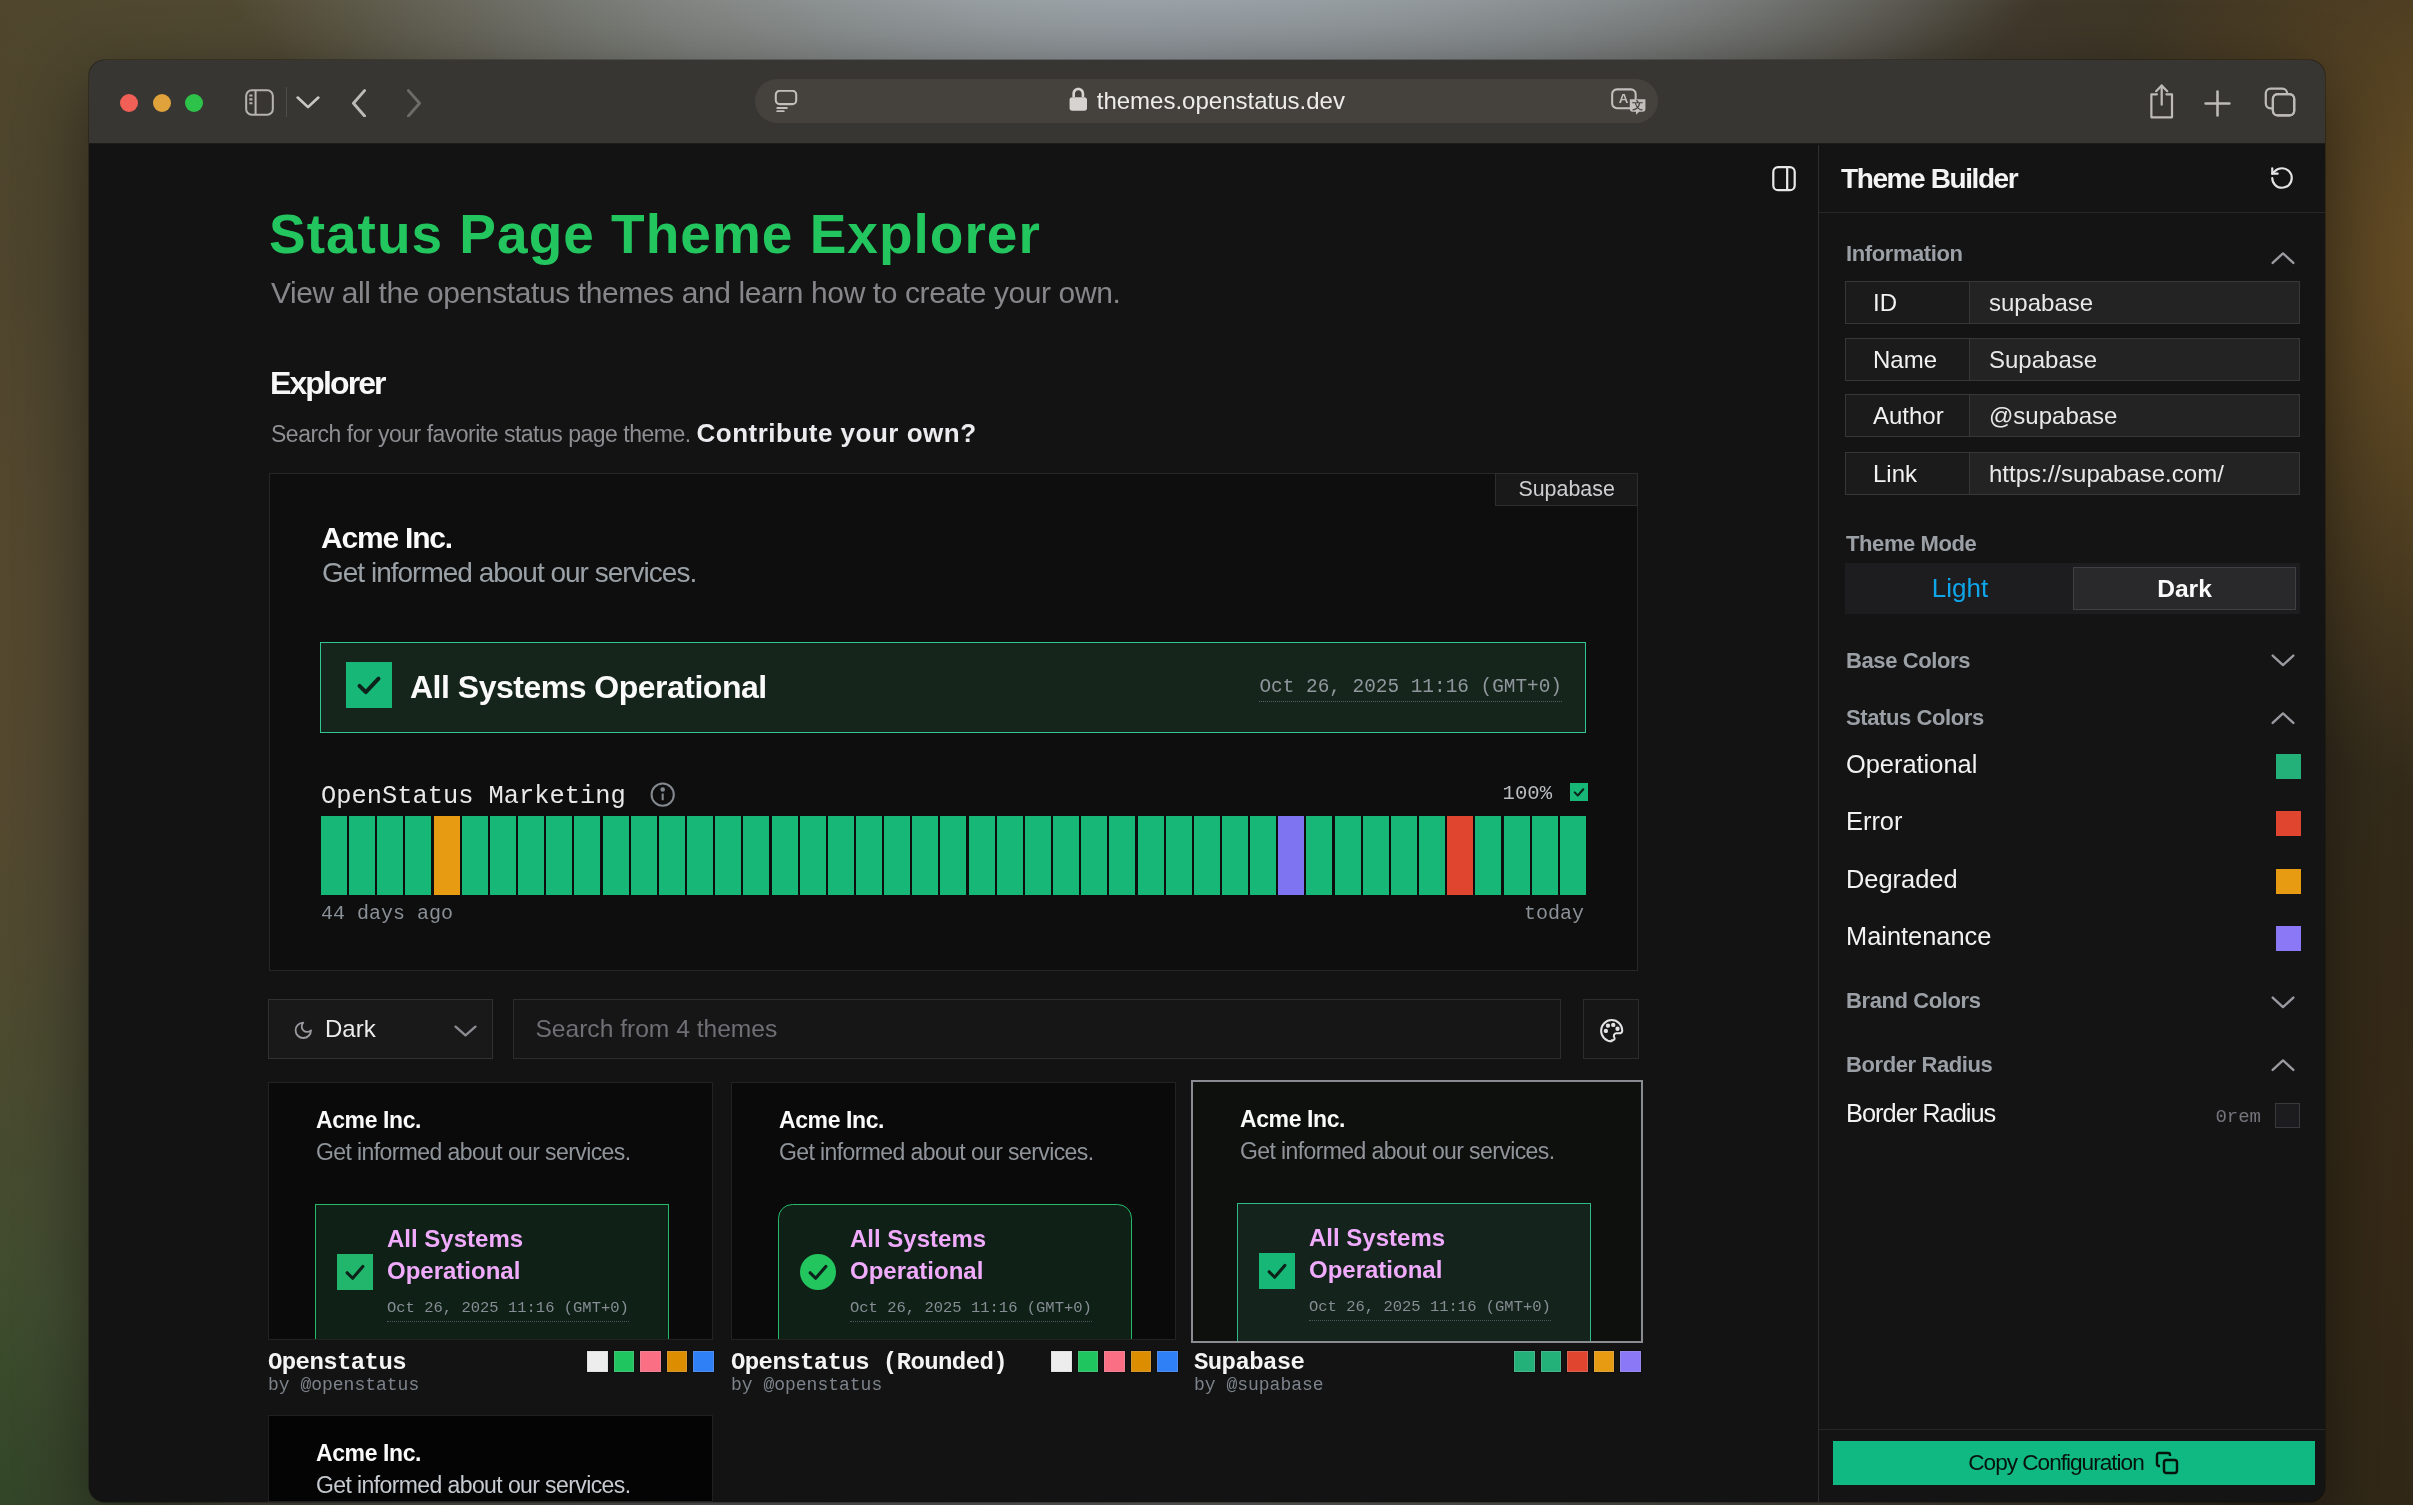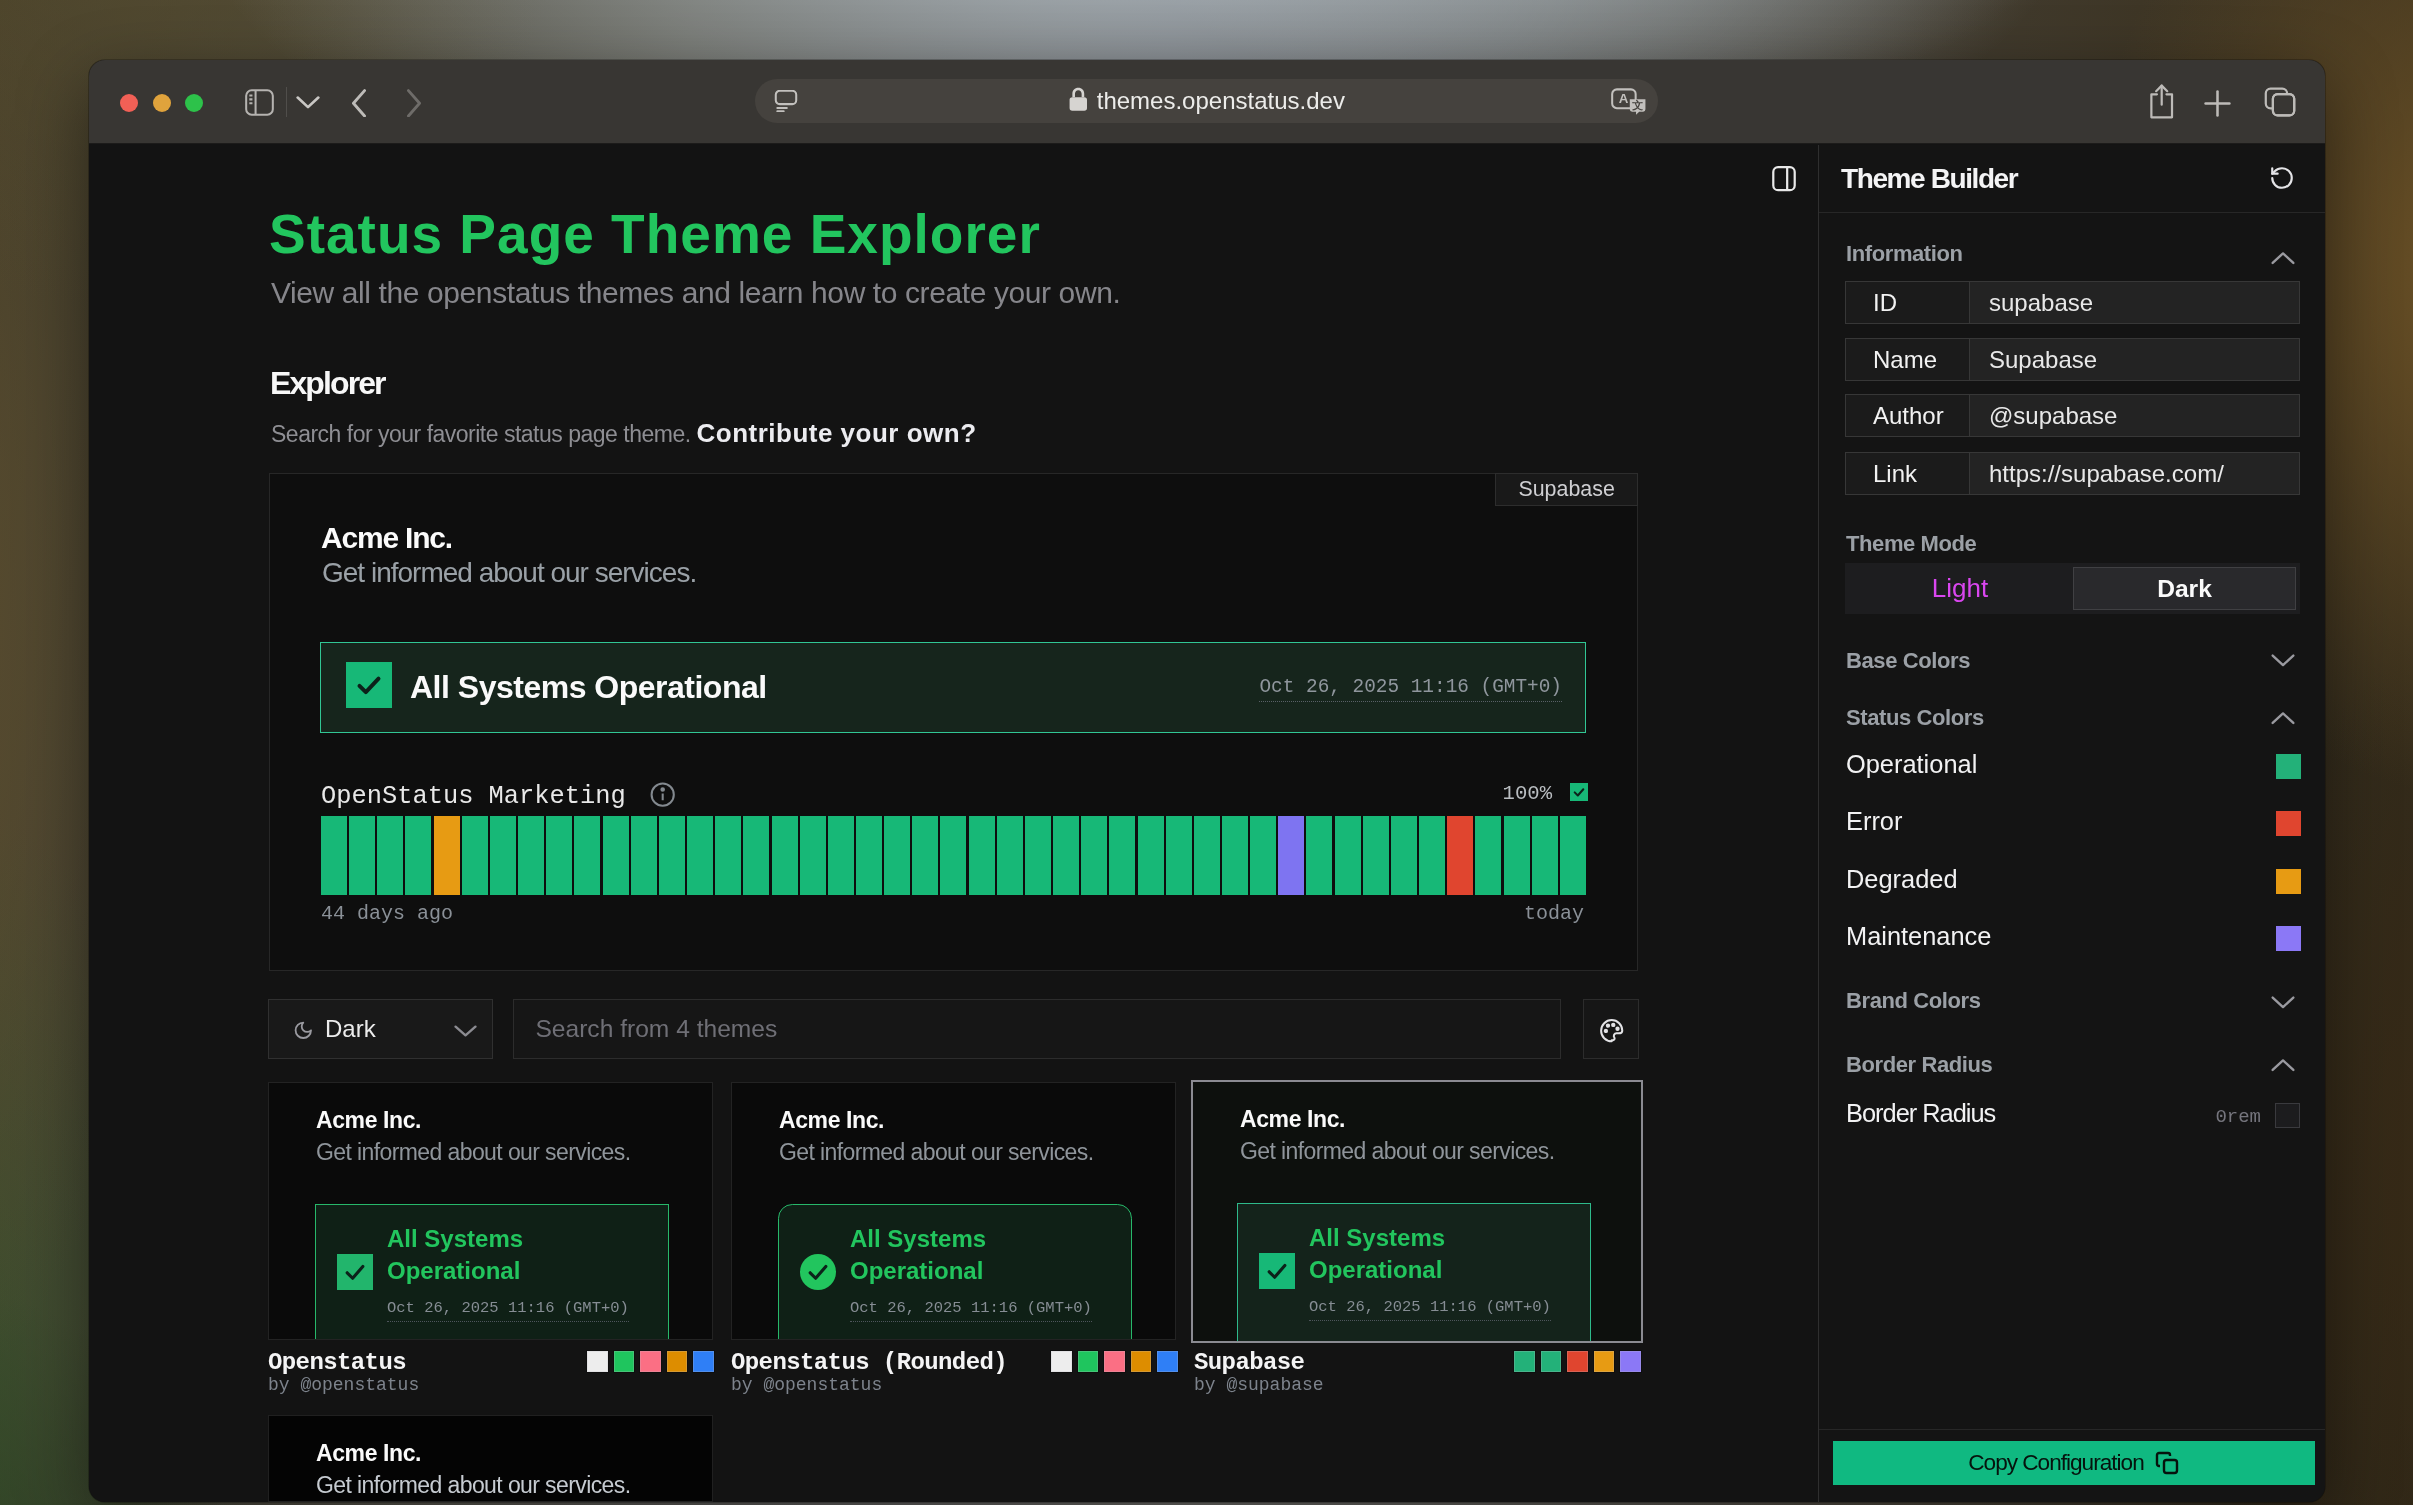--- a/index.html
+++ b/index.html
@@ -65,38 +65,38 @@
 #search span { position:absolute; left:21.4px; top:50%; transform:translateY(-50%); font-size:24.6px; color:#6f6f76; }
 #palette { position:absolute; left:1494px; top:854px; width:56px; height:60px; background:#161616; border:0.8px solid #2c2c2c; }
 .tcard { position:absolute; top:937px; width:445px; height:258px; background:#0a0a0a; border:0.8px solid #232323; overflow:hidden; }
 #tcard1 { left:179px; }
 #tcard2 { left:642px; }
 #tcard3 { left:1102px; background:#0d100d; border:2.4px solid #8b8b92; width:452px; height:263px; top:935px; }
 .tc-title { position:absolute; left:47px; top:24px; font-size:23px; font-weight:700; color:#fafafa; letter-spacing:-0.4px; }
 .tc-sub { position:absolute; left:47px; top:56px; font-size:23px; color:#8f959b; letter-spacing:-0.6px; }
 .mini { position:absolute; left:46px; top:121px; width:354px; height:159px; background:#0f2016; border:1.6px solid #27b86a; }
 .mini .mcheck { position:absolute; left:21.4px; top:49px; width:36px; height:36px; background:#22b56c; }
-.mini .mtext { position:absolute; left:71px; top:18px; font-size:24px; font-weight:700; color:#22c55e; line-height:32px; }
+.mini .mtext { position:absolute; left:71px; top:18px; font-size:24px; font-weight:700; color:#f0abfc; line-height:32px; }
 .mini .mdate { position:absolute; left:71px; top:94px; font-size:15.5px; color:#868d94; border-bottom:1.6px dotted #4e555c; padding-bottom:4px; white-space:nowrap; }
 .tlabel { position:absolute; top:1204px; font-size:24px; font-weight:700; color:#f4f4f5; letter-spacing:-0.6px;font-family:Liberation Mono, monospace; }
 .tby { position:absolute; top:1230px; font-size:18px; color:#7d838c; }
 .swrow { position:absolute; top:1206px; display:flex; gap:6px; }
 .sw { width:20.6px; height:20.6px; border:0.8px solid rgba(190,190,200,.25); outline:1.6px solid #0e0e0e; }
 #tcard4 { position:absolute; left:179px; top:1270px; width:445px; height:87px; background:#040404; border:0.8px solid #202020; }
 #panelicon { position:absolute; left:1683px; top:21.4px; }
 .sb { position:absolute; }
 #sb-title { left:22px; top:17.5px; font-size:28px; font-weight:700; color:#f4f4f5; letter-spacing:-1.4px; }
 #sb-div1 { left:0; top:67px; width:100%; height:0; border-top:0.8px solid #272727; }
 #sb-div2 { left:0; top:1284px; width:100%; height:0; border-top:0.8px solid #272727; }
 .sec-h { font-size:22px; font-weight:600; color:#9ba0a6; letter-spacing:-0.4px; }
 .row { position:absolute; left:26px; width:455px; height:43px; border:0.8px solid #373737; display:flex; }
 .row .lab { width:124px; background:#1b1b1b; color:#f2f2f2; font-size:24px; line-height:41px; padding-left:27px; border-right:0.8px solid #373737; }
 .row .val { flex:1; background:#232323; color:#e8e8e8; font-size:24px; line-height:41px; padding-left:19px; }
 #toggle { position:absolute; left:26px; top:418px; width:455px; height:51px; background:#1d1d1f; }
-#tg-light { position:absolute; left:0; top:0; width:230px; height:51px; line-height:51px; text-align:center; color:#d946ef; font-size:26px; }
+#tg-light { position:absolute; left:0; top:0; width:230px; height:51px; line-height:51px; text-align:center; color:#0ea5e9; font-size:26px; }
 #tg-dark { position:absolute; left:228px; top:4px; width:223px; height:43px; line-height:41px; text-align:center; color:#fafafa; font-size:24.6px; font-weight:600; background:#29292c; border:0.8px solid #404043; }
 .st-label { position:absolute; left:27px; font-size:25.4px; color:#f2f2f3; }
 .st-sw { position:absolute; left:457px; width:24.6px; height:24.6px; }
 .chev { position:absolute; left:452px; }
 #br-box { position:absolute; left:456px; top:958px; width:25.4px; height:25.4px; background:#1c1c1e; border:0.8px solid #3a3a3e; }
 #br-rem { position:absolute; left:301px; top:961px; width:141px; text-align:right; font-size:19px; color:#75757d; }
 #copybtn { position:absolute; left:13.5px; top:1296px; width:482px; height:44px; background:#10b981; display:flex; align-items:center; justify-content:center; gap:11px; }
 #copybtn span { font-size:22.6px; font-weight:400; color:#06130d; letter-spacing:-1px; }
 svg { display:block; }
 </style>

